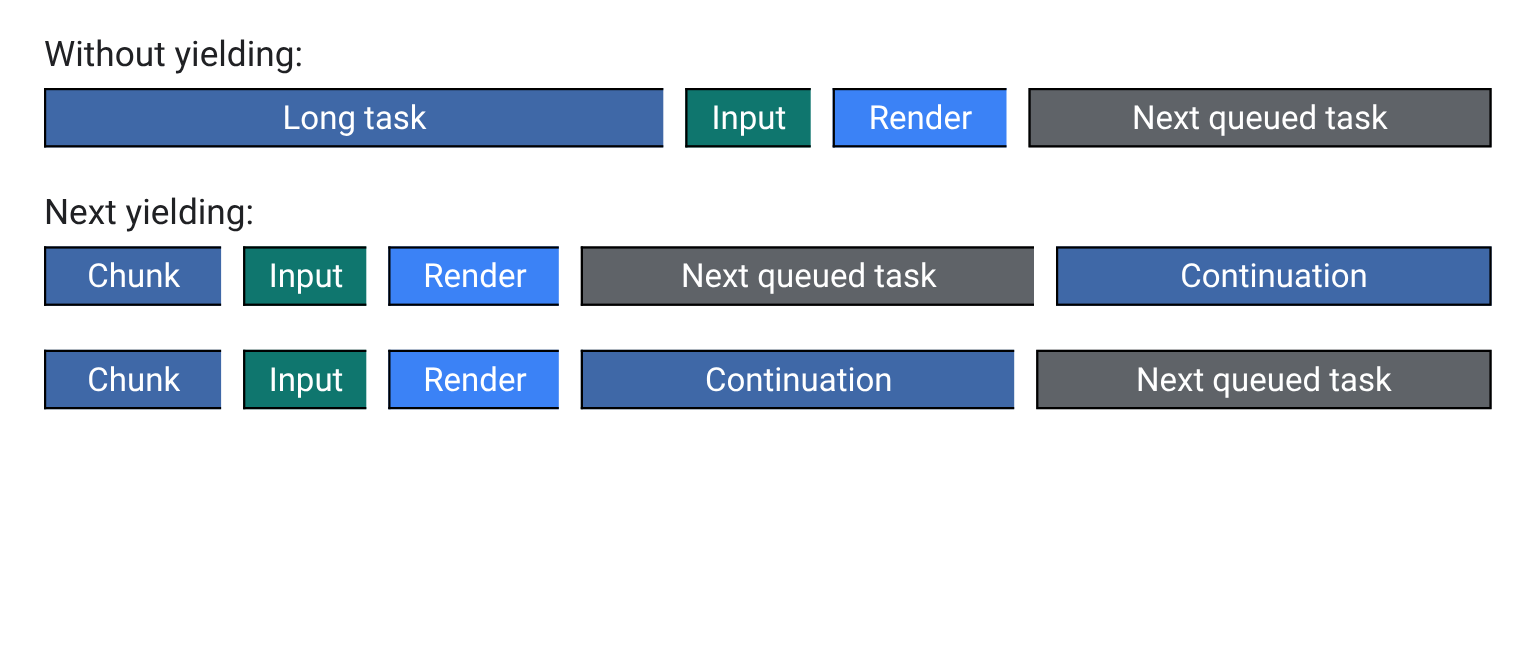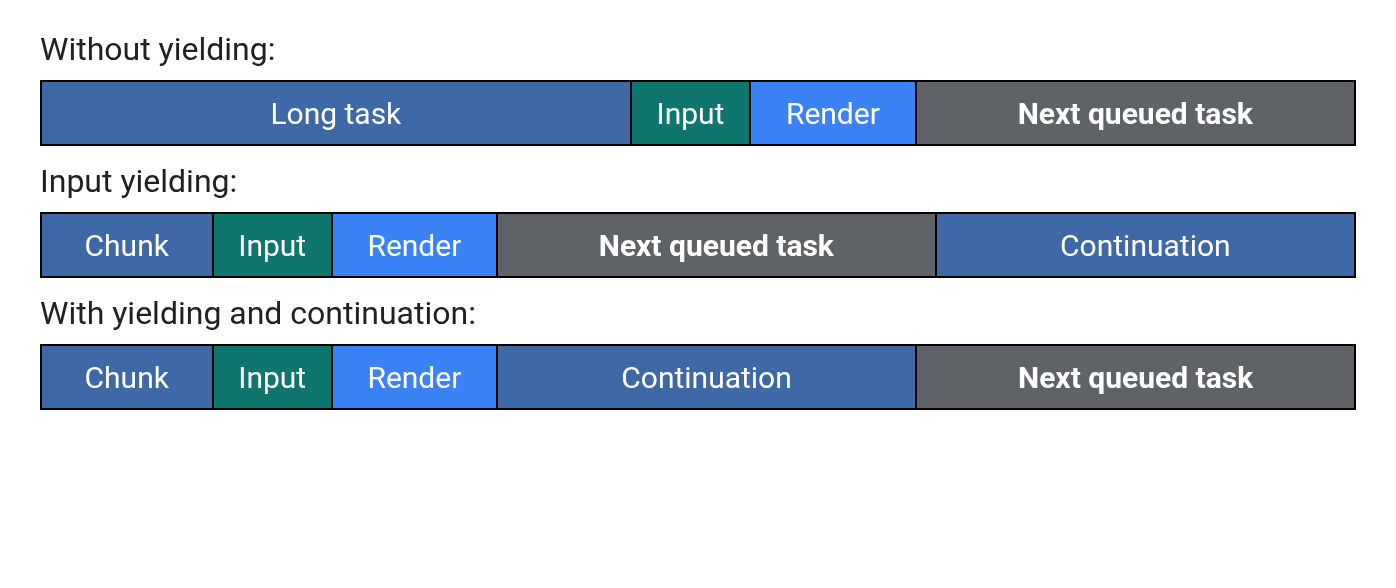--- a/index.html
+++ b/index.html
@@ -7,32 +7,33 @@
       margin: 0;
       padding: 0;
     }
     body {
       font-family: -apple-system, BlinkMacSystemFont, "Segoe UI", Roboto, Helvetica, Arial, sans-serif;
       background: #fff;
       padding: 30px 40px;
       width: 1396px;
     }
     .section {
-      margin-bottom: 16px;
+      margin-bottom: 40px;
     }
     .section-title {
       font-size: 32px;
       font-weight: 400;
       color: #202124;
       margin-bottom: 12px;
     }
     .bar-row {
       display: flex;
       width: 100%;
-      height: 66px;
+      height: 54px;
+      gap: 20px;
     }
     .segment {
       display: flex;
       align-items: center;
       justify-content: center;
       color: #fff;
       font-size: 30px;
       font-weight: 400;
       border: 2px solid #000;
       border-right: none;
@@ -45,48 +46,46 @@
       background: #3f68a7;
     }
     .color-red {
       background: #0f766e;
     }
     .color-green {
       background: #3b82f6;
     }
     .color-gray {
       background: #5f6368;
-      font-weight: bold;
     }
   </style>
 </head>
 <body>
 
 <div id="root">
     <div class="section">
       <div class="section-title">Without yielding:</div>
       <div class="bar-row">
         <div class="segment color-blue" style="flex-grow: 45; flex-basis: 0px;">Long task</div>
         <div class="segment color-red" style="flex-grow: 9; flex-basis: 0px;">Input</div>
         <div class="segment color-green" style="flex-grow: 12.5; flex-basis: 0px;">Render</div>
         <div class="segment color-gray" style="flex-grow: 33.5; flex-basis: 0px;">Next queued task</div>
       </div>
     </div>
     <div class="section">
-      <div class="section-title">Input yielding:</div>
+      <div class="section-title">Next yielding:</div>
       <div class="bar-row">
         <div class="segment color-blue" style="flex-grow: 13; flex-basis: 0px;">Chunk</div>
         <div class="segment color-red" style="flex-grow: 9; flex-basis: 0px;">Input</div>
         <div class="segment color-green" style="flex-grow: 12.5; flex-basis: 0px;">Render</div>
         <div class="segment color-gray" style="flex-grow: 33.5; flex-basis: 0px;">Next queued task</div>
         <div class="segment color-blue" style="flex-grow: 32; flex-basis: 0px;">Continuation</div>
       </div>
     </div>
     <div class="section">
-      <div class="section-title">With yielding and continuation:</div>
       <div class="bar-row">
         <div class="segment color-blue" style="flex-grow: 13; flex-basis: 0px;">Chunk</div>
         <div class="segment color-red" style="flex-grow: 9; flex-basis: 0px;">Input</div>
         <div class="segment color-green" style="flex-grow: 12.5; flex-basis: 0px;">Render</div>
         <div class="segment color-blue" style="flex-grow: 32; flex-basis: 0px;">Continuation</div>
         <div class="segment color-gray" style="flex-grow: 33.5; flex-basis: 0px;">Next queued task</div>
       </div>
     </div>
   </div>
 

